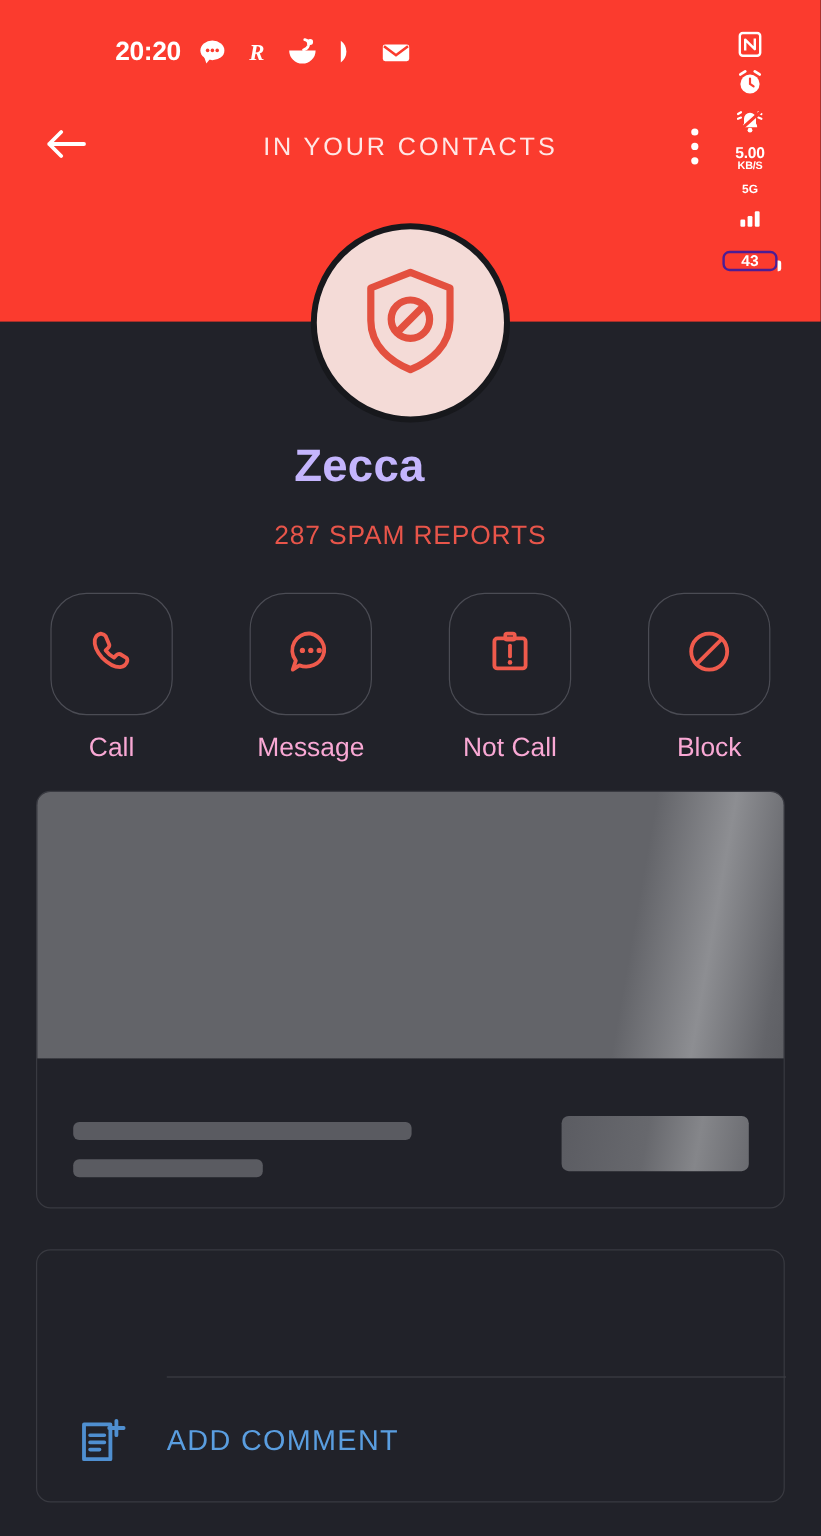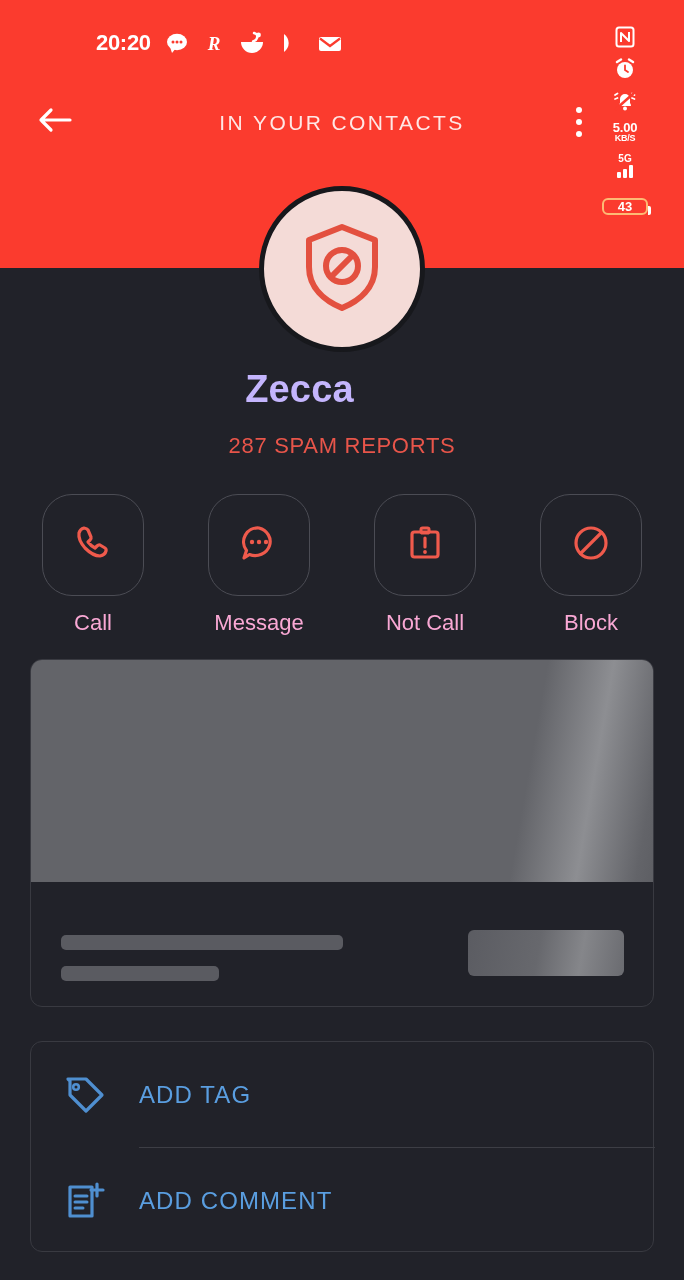--- a/index.html
+++ b/index.html
@@ -44,21 +44,21 @@
     text-align:center;
   }
   .bars { display:flex; align-items:flex-end; gap:2px; height:13px; }
   .bars i { width:4px; background:#fff; display:block; border-radius:1px; }
   .bars i:nth-child(1){height:6px}
   .bars i:nth-child(2){height:9px}
   .bars i:nth-child(3){height:13px}
   .sep { width:1px; height:16px; background:rgba(255,255,255,.65); }
   .battery {
     position: relative; width: 46px; height: 22px;
-    border: 2px solid #fdba74; border-radius: 6px;
+    border: 2px solid #4c1d95; border-radius: 6px;
     display:flex; align-items:center; justify-content:center;
   }
   .battery:after {
     content:""; position:absolute; right:-5px; top:6px;
     width:3px; height:9px; background:#fff; border-radius:0 2px 2px 0;
   }
   .battery span { color:#fff; font-size:13px; font-weight:bold; line-height:13px; }
 
   .appbar {
     position: absolute; top: 95px; left: 0; width: 628px; height: 55px;
@@ -235,21 +235,21 @@
             <path d="M2 5 L4.5 3.5 M2 9 L4.5 8 M21.5 5 L19 3.5 M21.5 9 L19 8" stroke="#fff" stroke-width="1.8" stroke-linecap="round"></path>
             <path d="M3 19 L21 3" stroke="#fb3b2e" stroke-width="2.6" stroke-linecap="round"></path>
           </svg>
         </span>
 
         <span class="netspeed">
           <span>5.00</span>
           <span class="unit">KB/S</span>
         </span>
 
-        <span class="sb-ico" style="flex-direction:column; gap:1px;">
+        <span class="sb-ico" style="flex-direction:column; gap:12px;">
           <span class="g5">5G</span>
           <span class="bars">
               <i></i>
               <i></i>
               <i></i>
             </span>
         </span>
 
         <span class="sep"></span>
 
@@ -345,29 +345,20 @@
 
   <div class="skeleton-card">
     <div class="skeleton-image"></div>
     <div class="sk-bar one"></div>
     <div class="sk-bar two"></div>
     <div class="sk-btn"></div>
   </div>
 
   <div class="tc-card">
 
-    <div class="tc-row first">
-      <div class="tc-icon">
-        <svg width="46" height="46" viewBox="0 0 46 46">
-          <path d="M6 7 H24 L40 23 L24 39 L8 23 V9 Z" fill="none" stroke="#4f8fd0" stroke-width="3.2" stroke-linejoin="round"></path>
-          <circle cx="14" cy="15" r="2.8" fill="none" stroke="#4f8fd0" stroke-width="2.6"></circle>
-        </svg>
-      </div>
-      <div class="tc-label">ADD TAG</div>
-    </div>
 
     <div class="tc-divider"></div>
 
     <div class="tc-row second">
       <div class="tc-icon">
         <svg width="46" height="46" viewBox="0 0 46 46">
           <path d="M8 9 H30 V38 H8 Z" fill="none" stroke="#4f8fd0" stroke-width="3.2" stroke-linejoin="round"></path>
           <path d="M13 18 H25 M13 24 H25 M13 30 H21" stroke="#4f8fd0" stroke-width="3" stroke-linecap="round"></path>
           <path d="M35 6 V18 M29 12 H41" stroke="#4f8fd0" stroke-width="3.2" stroke-linecap="round"></path>
         </svg>

